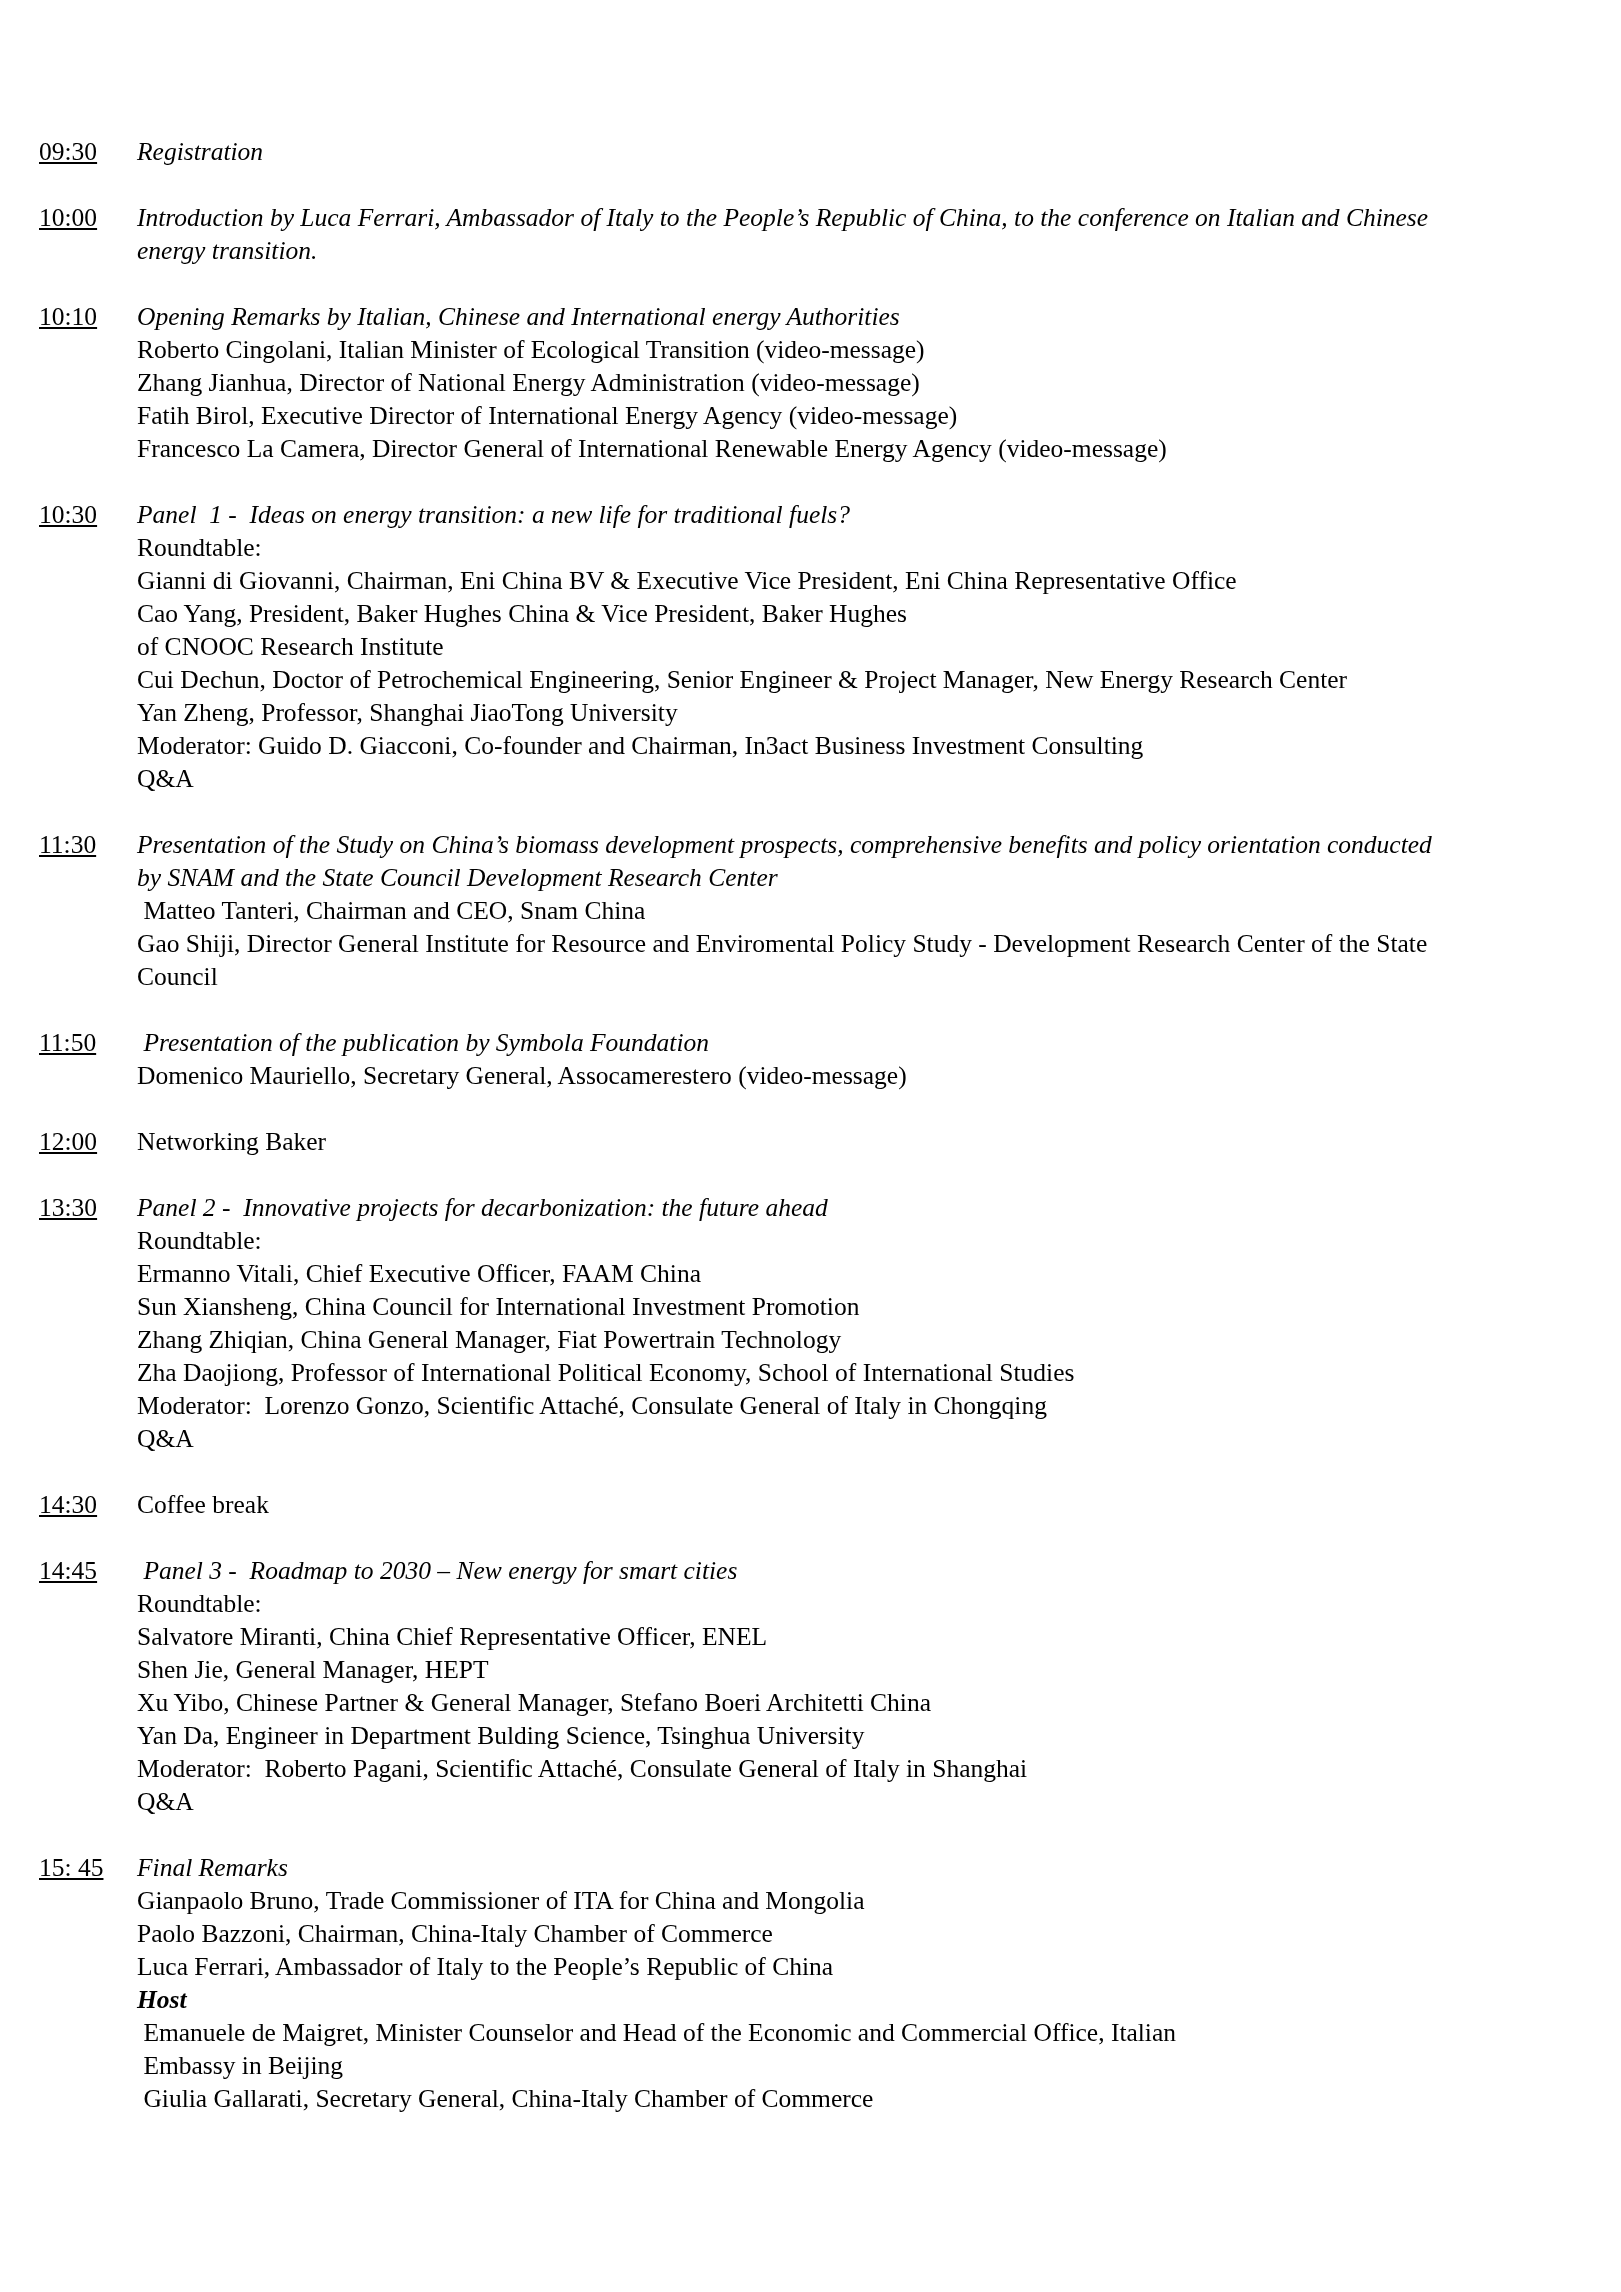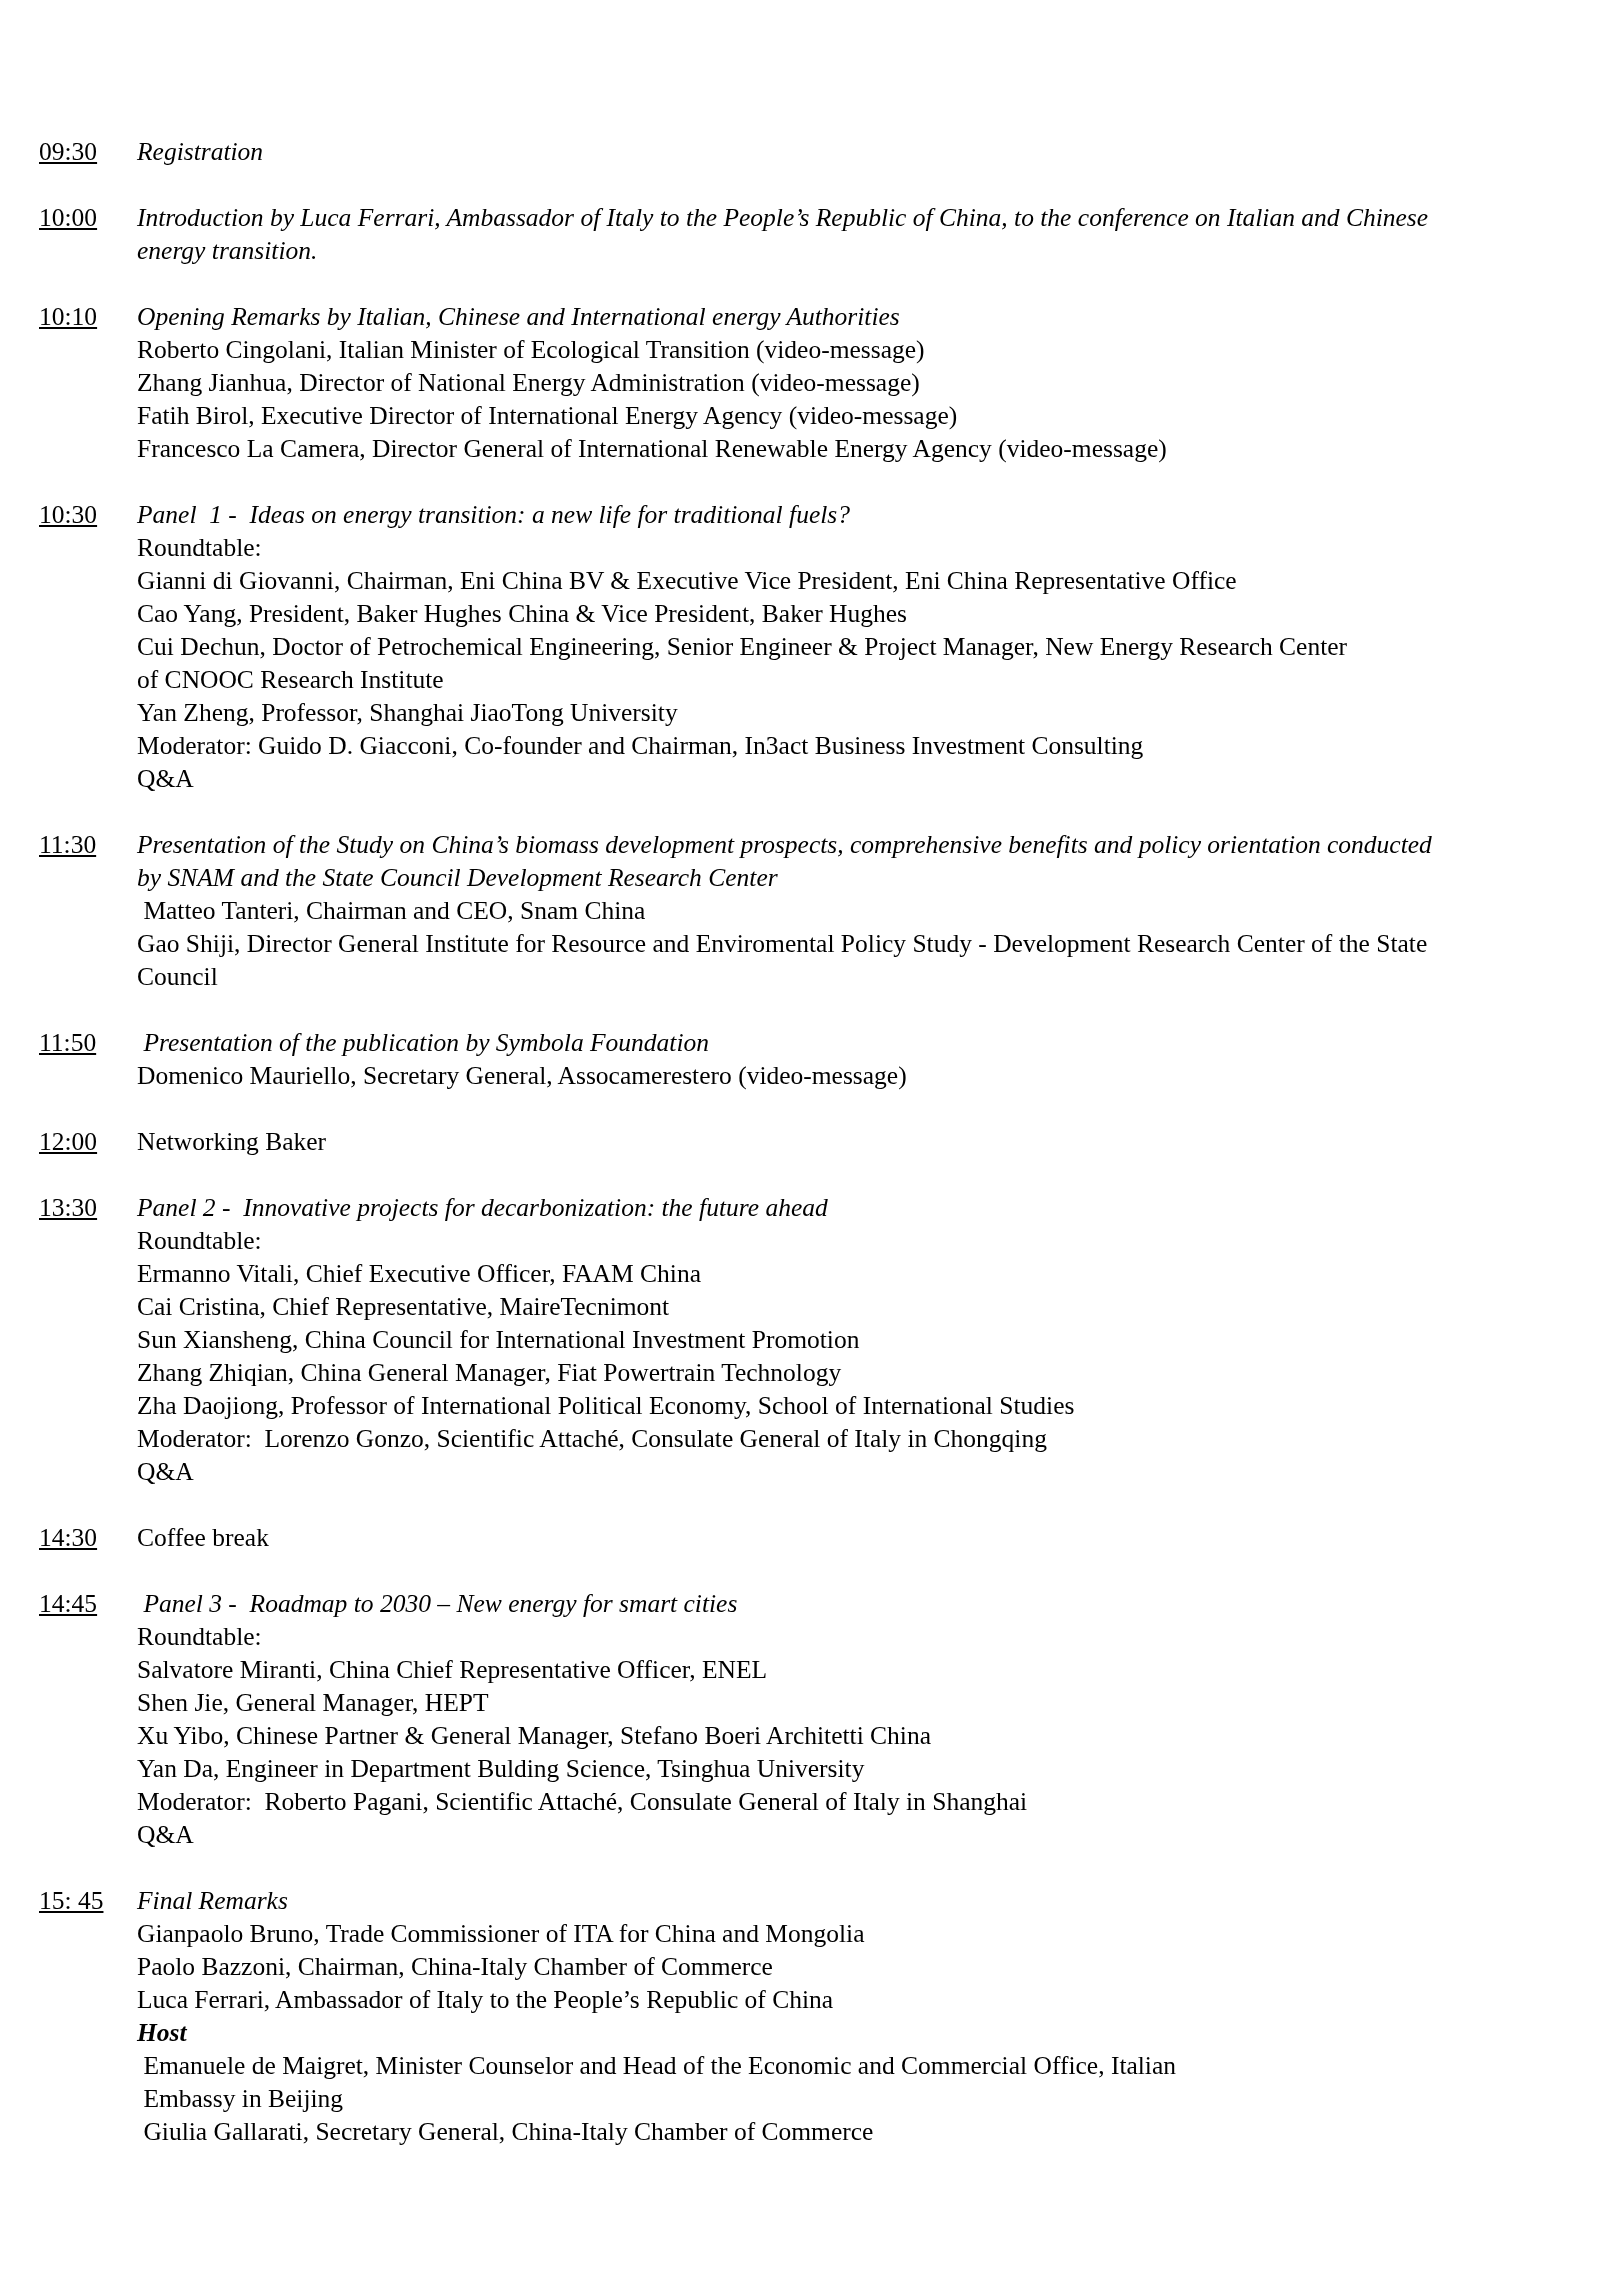--- a/index.html
+++ b/index.html
@@ -76,22 +76,22 @@
         <div class="line">Francesco La Camera, Director General of International Renewable Energy Agency (video-message)</div>
       </div>
     </div>
     <div class="item">
       <span class="time">10:30</span>
       <div class="lines">
         <div class="line i">Panel  1 -  Ideas on energy transition: a new life for traditional fuels?</div>
         <div class="line">Roundtable:</div>
         <div class="line ind1">Gianni di Giovanni, Chairman, Eni China BV &amp; Executive Vice President, Eni China Representative Office</div>
         <div class="line ind1">Cao Yang, President, Baker Hughes China &amp; Vice President, Baker Hughes</div>
+        <div class="line ind1">of CNOOC Research Institute</div>
         <div class="line ind1">Cui Dechun, Doctor of Petrochemical Engineering, Senior Engineer &amp; Project Manager, New Energy Research Center</div>
-        <div class="line ind1">of CNOOC Research Institute</div>
         <div class="line ind1">Yan Zheng, Professor, Shanghai JiaoTong University</div>
         <div class="line">Moderator: Guido D. Giacconi, Co-founder and Chairman, In3act Business Investment Consulting</div>
         <div class="line">Q&amp;A</div>
       </div>
     </div>
     <div class="item">
       <span class="time">11:30</span>
       <div class="lines">
         <div class="line i">Presentation of the Study on China’s biomass development prospects, comprehensive benefits and policy orientation conducted</div>
         <div class="line i">by SNAM and the State Council Development Research Center</div>
@@ -112,21 +112,20 @@
       <div class="lines">
         <div class="line">Networking Baker</div>
       </div>
     </div>
     <div class="item">
       <span class="time">13:30</span>
       <div class="lines">
         <div class="line i">Panel 2 -  Innovative projects for decarbonization: the future ahead</div>
         <div class="line">Roundtable:</div>
         <div class="line ind1">Ermanno Vitali, Chief Executive Officer, FAAM China</div>
-        <div class="line ind1">Cai Cristina, Chief Representative, MaireTecnimont</div>
         <div class="line ind1">Sun Xiansheng, China Council for International Investment Promotion</div>
         <div class="line ind1">Zhang Zhiqian, China General Manager, Fiat Powertrain Technology</div>
         <div class="line ind1">Zha Daojiong, Professor of International Political Economy, School of International Studies</div>
         <div class="line">Moderator:  Lorenzo Gonzo, Scientific Attaché, Consulate General of Italy in Chongqing</div>
         <div class="line">Q&amp;A</div>
       </div>
     </div>
     <div class="item">
       <span class="time">14:30</span>
       <div class="lines">

